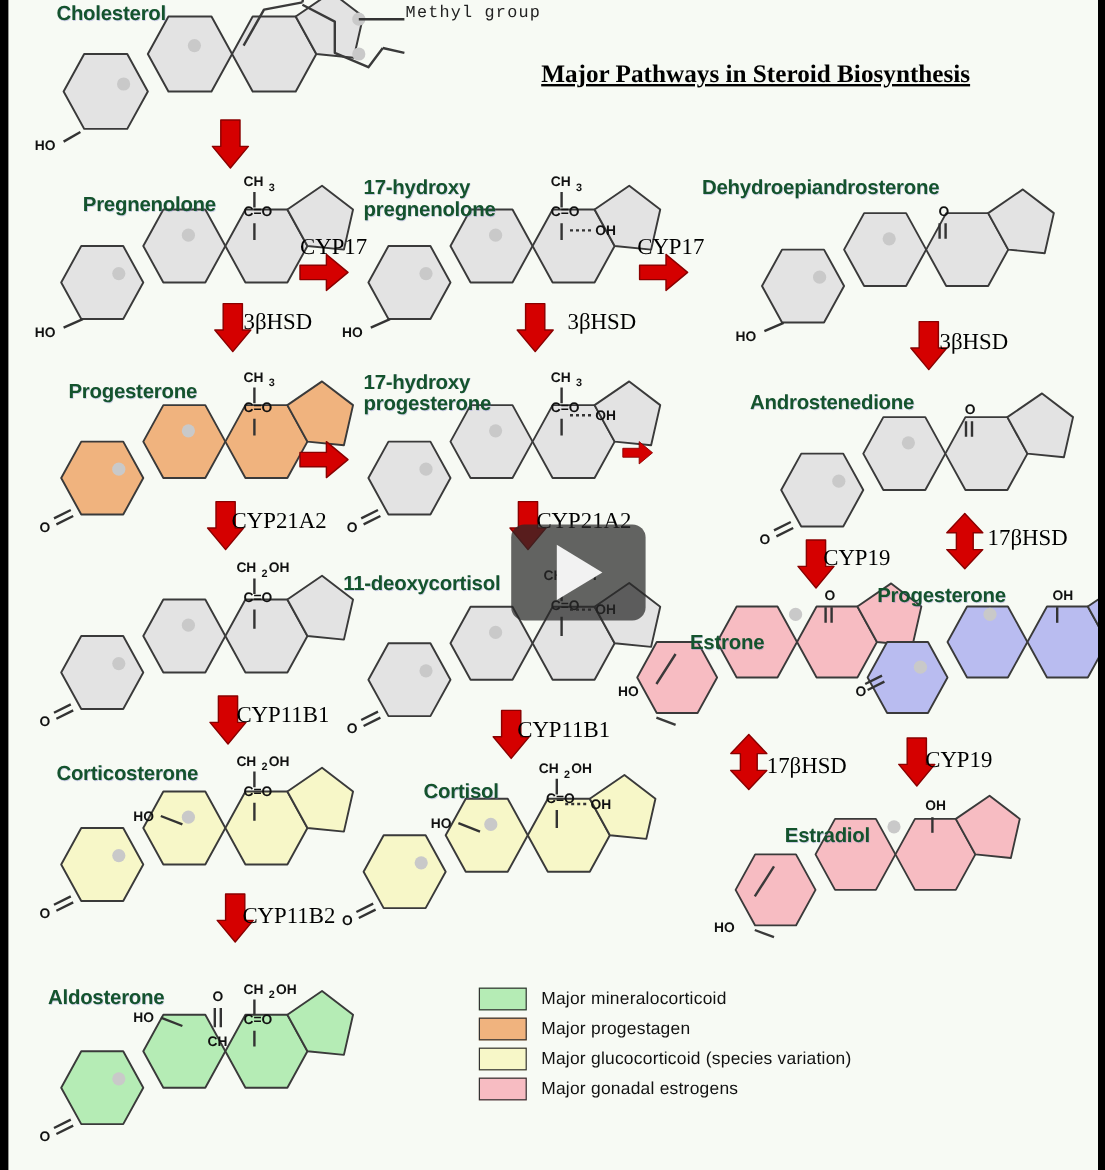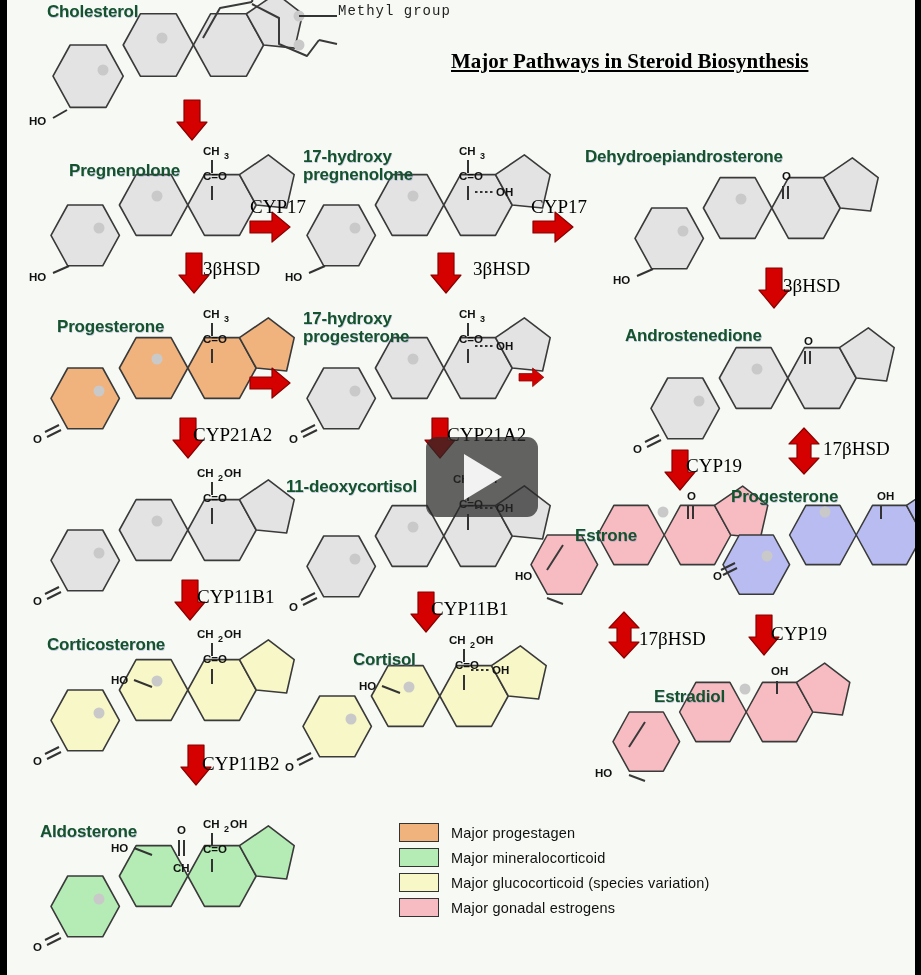--- a/index.html
+++ b/index.html
@@ -338,26 +338,26 @@
   <div class="enz" style="left:679px;top:455px;">CYP19</div>
   <div class="enz" style="left:816px;top:438px;">17βHSD</div>
   <div class="enz" style="left:190px;top:586px;">CYP11B1</div>
   <div class="enz" style="left:424px;top:598px;">CYP11B1</div>
   <div class="enz" style="left:632px;top:628px;">17βHSD</div>
   <div class="enz" style="left:764px;top:623px;">CYP19</div>
   <div class="enz" style="left:195px;top:753px;">CYP11B2</div>
 
   <div id="legend">
     <div class="lg-row">
+      <span class="lg-sw" style="background:#b5ecb5"></span>
+      <span class="lg-tx">Major mineralocorticoid</span>
+    </div>
+    <div class="lg-row">
       <span class="lg-sw" style="background:#f0b37e"></span>
       <span class="lg-tx">Major progestagen</span>
-    </div>
-    <div class="lg-row">
-      <span class="lg-sw" style="background:#b5ecb5"></span>
-      <span class="lg-tx">Major mineralocorticoid</span>
     </div>
     <div class="lg-row">
       <span class="lg-sw" style="background:#f7f7c8"></span>
       <span class="lg-tx">Major glucocorticoid (species variation)</span>
     </div>
     <div class="lg-row">
       <span class="lg-sw" style="background:#f7bcc2"></span>
       <span class="lg-tx">Major gonadal estrogens</span>
     </div>
   </div>

